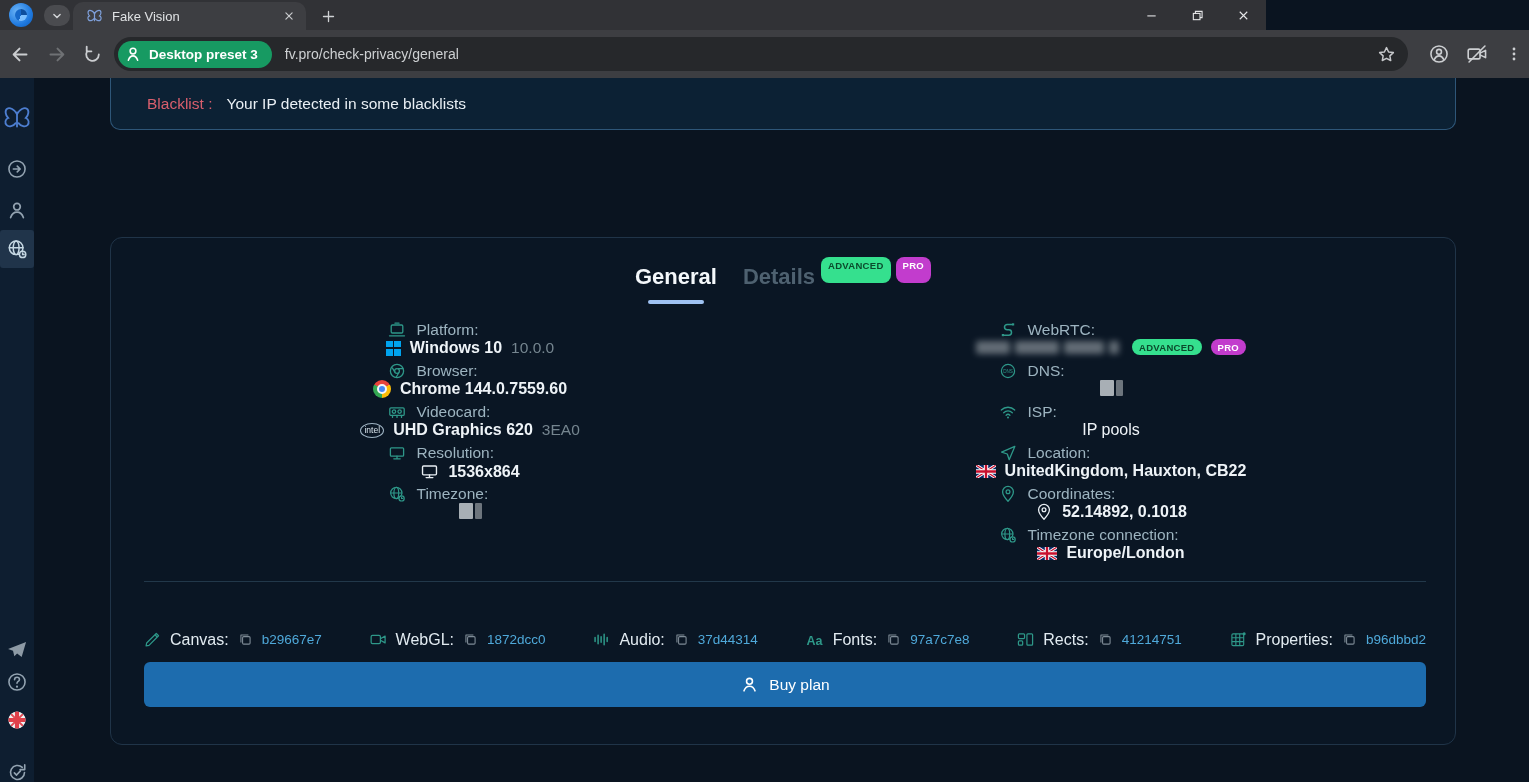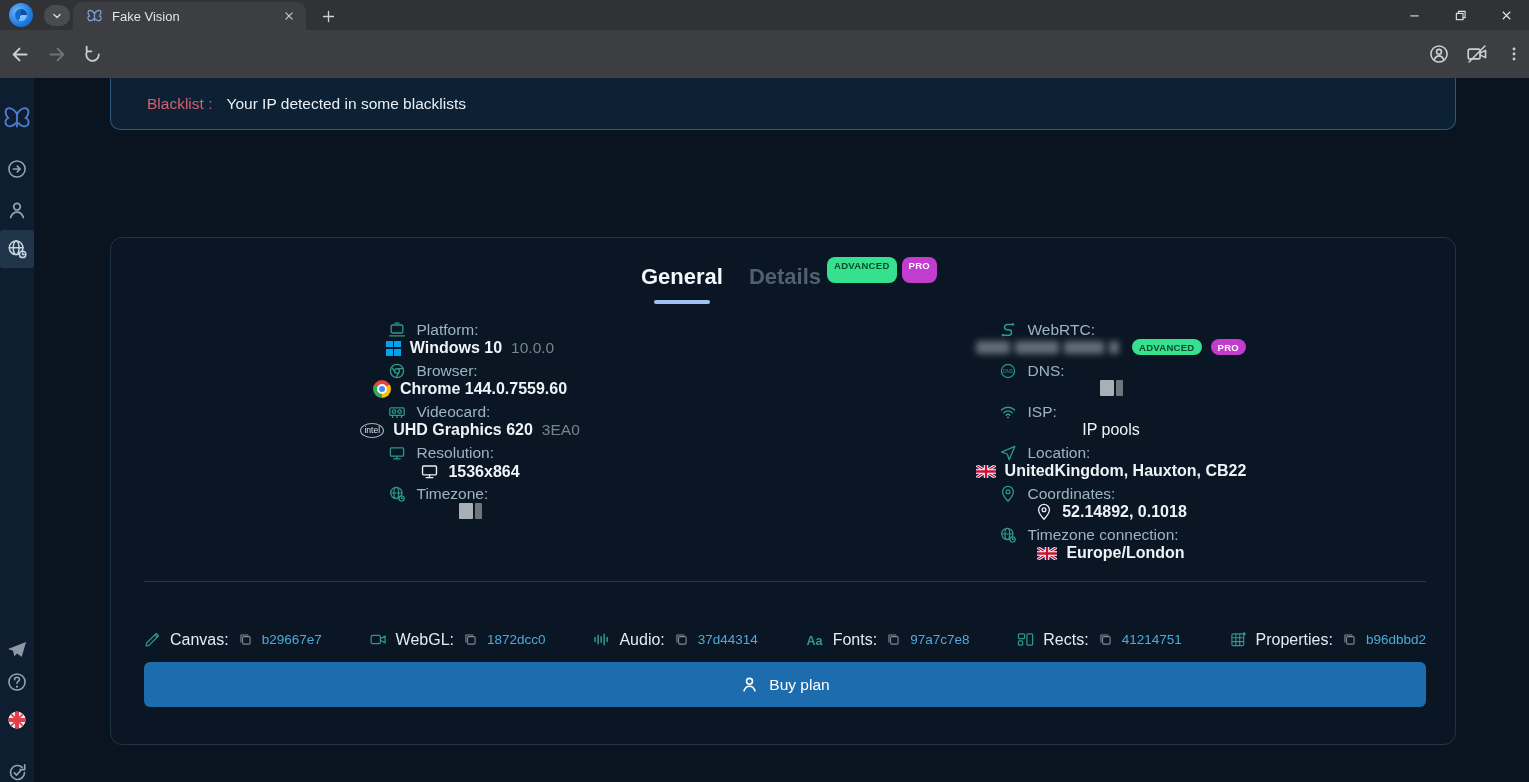--- a/index.html
+++ b/index.html
@@ -1,21 +1,21 @@
 <!DOCTYPE html>
 <html><head>
 <meta charset="utf-8">
 <style>
   * { margin:0; padding:0; box-sizing:border-box; }
   html,body { width:1529px; height:782px; overflow:hidden; background:#0a1420;
               font-family:"Liberation Sans", sans-serif; }
   svg { display:block; }
 
   
-  .frame { position:absolute; top:0; left:0; width:1529px; height:30px; background:#313236; }
+  .frame { position:absolute; top:0; left:0; width:1266px; height:30px; background:#313236; }
   .app-logo { position:absolute; left:9px; top:3px; width:24px; height:24px; border-radius:50%;
               background:radial-gradient(circle at 35% 35%, #6db5f7, #1f7ae0 60%, #0f5bb5); }
   .app-logo::after{ content:""; position:absolute; inset:6px; border-radius:50%;
               background:conic-gradient(#0d4f9e 0 90deg,#7cc0ff 90deg 200deg,#1668c9 200deg 360deg); }
   .tab-chevron { position:absolute; left:44px; top:5px; width:26px; height:21px; border-radius:10px;
               background:#4a4b4f; display:flex; align-items:center; justify-content:center; color:#d4d6d9; }
   .tab { position:absolute; left:73px; top:2px; width:233px; height:28px; background:#3d3e42;
          border-radius:10px 10px 0 0; display:flex; align-items:center; padding:0 10px 0 13px; }
   .tab-title { color:#e0e2e4; font-size:13px; margin-left:9px; flex:1; white-space:nowrap; overflow:hidden; }
   .tab-close { color:#c9cbce; display:flex; }
@@ -44,21 +44,21 @@
 
   .banner { position:absolute; left:110px; top:0; width:1346px; height:52px; background:#0c2134;
             border:1px solid #2e5678; border-top:none; border-radius:0 0 10px 10px;
             display:flex; align-items:center; padding-left:36px; gap:14px; }
   .banner .blabel { color:#d95f6d; font-size:15.5px; }
   .banner .bmsg { color:#e9eff4; font-size:15.5px; }
 
   .card { position:absolute; left:110px; top:159px; width:1346px; height:508px; background:#0a1624;
           border:1px solid #203448; border-radius:12px; }
 
-  .tabsrow { position:absolute; top:26px; left:6px; width:100%; display:flex; justify-content:center;
+  .tabsrow { position:absolute; top:26px; left:0; width:100%; display:flex; justify-content:center;
              align-items:flex-start; gap:26px; }
   .ptab-general { color:#f4f8fb; font-size:22px; font-weight:700; position:relative; }
   .ptab-general::after { content:""; position:absolute; left:50%; transform:translateX(-50%);
              bottom:-14px; width:56px; height:4px; background:#9fc2f2; border-radius:2px; }
   .ptab-details { color:#4e6170; font-size:22px; font-weight:600; display:flex; gap:6px; }
   .tab-badges { display:flex; gap:5px; transform:translateY(-7px); }
   .badge { font-size:9.5px; font-weight:700; padding:2.5px 7px; border-radius:8px; letter-spacing:.3px; }
   .badge.adv { background:#35e08e; color:#0b4a2c; }
   .badge.pro { background:#c23ccd; color:#fff; }
 
@@ -170,20 +170,37 @@
         <path d="M3 9h11M9 4l5 5-5 5"></path>
       </svg>
     </span>
   <span class="navbtn" style="left:83px">
       <svg width="19" height="19" viewBox="0 0 18 18" fill="none" stroke="currentColor" stroke-width="1.7" stroke-linecap="round" stroke-linejoin="round">
         <path d="M15 9A6 6 0 113.8 6"></path>
         <path d="M3.5 1.5V6h4.5"></path>
       </svg>
     </span>
 
+  <div class="omnibox">
+    <div class="preset-badge">
+      <span>
+          <svg width="20" height="20" viewBox="0 0 18 18" fill="none" stroke="#fff" stroke-width="1.4" stroke-linecap="round">
+            <circle cx="9" cy="6.4" r="2.6"></circle>
+            <path d="M4.8 14.6c.9-2.6 2.5-3.9 4.2-3.9s3.3 1.3 4.2 3.9"></path>
+          </svg>
+        </span>
+      <span>Desktop preset 3</span>
+    </div>
+    <span class="url">fv.pro/check-privacy/general</span>
+    <span class="star">
+        <svg width="19" height="19" viewBox="0 0 18 18" fill="none" stroke="currentColor" stroke-width="1.4" stroke-linejoin="round">
+          <path d="M9 2.5l2 4.1 4.5.6-3.3 3.1.8 4.4L9 12.6l-4 2.1.8-4.4L2.5 7.2l4.5-.6z"></path>
+        </svg>
+      </span>
+  </div>
 
   <span class="tb-right" style="left:1428px">
       <svg width="22" height="22" viewBox="0 0 18 18" fill="none" stroke="currentColor" stroke-width="1.3" stroke-linecap="round">
         <circle cx="9" cy="9" r="6.6"></circle>
         <circle cx="9" cy="7.2" r="2"></circle>
         <path d="M5.2 13.4c.9-1.9 2.3-2.9 3.8-2.9s2.9 1 3.8 2.9"></path>
       </svg>
     </span>
   <span class="tb-right" style="left:1466px">
       <svg width="22" height="22" viewBox="0 0 18 18" fill="none" stroke="currentColor" stroke-width="1.3" stroke-linecap="round" stroke-linejoin="round">

